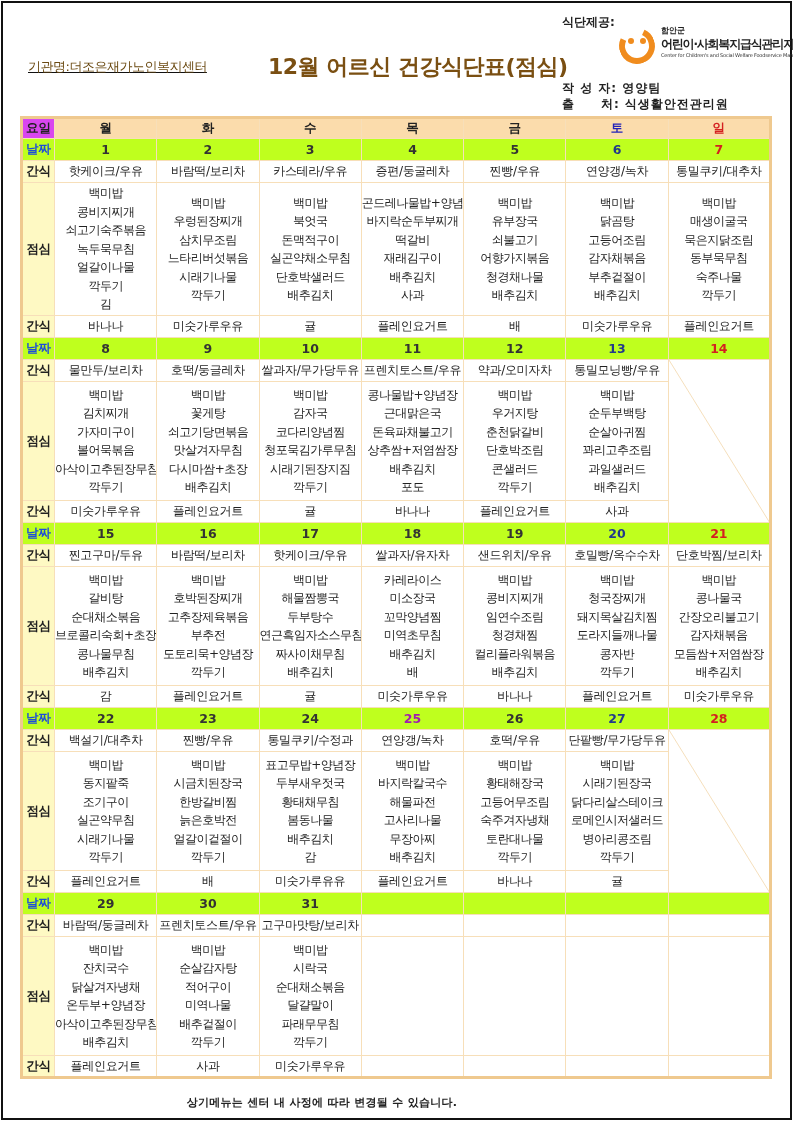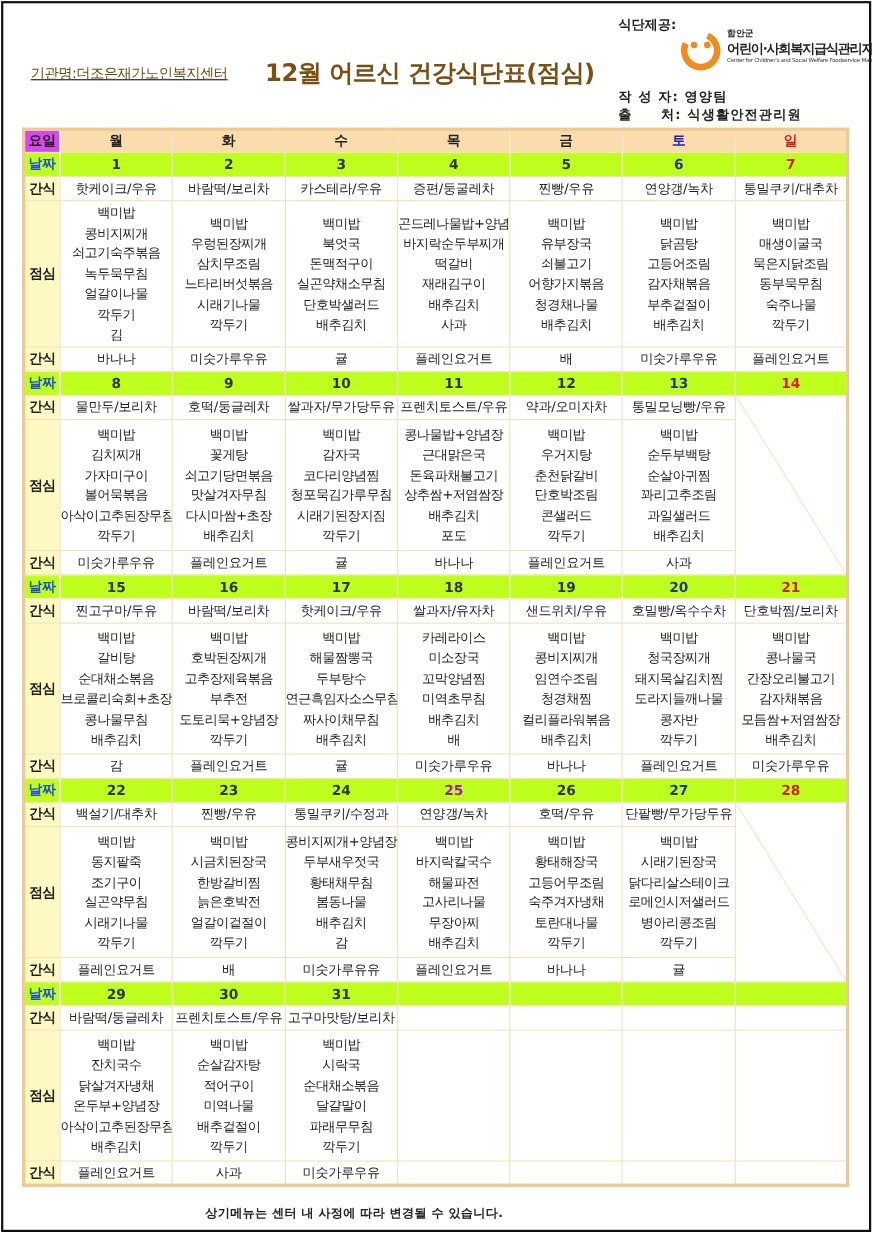--- a/index.html
+++ b/index.html
@@ -1,21 +1,21 @@
 <!DOCTYPE html>
 <html><head>
 <meta charset="utf-8">
 <style>
   * { box-sizing: border-box; margin: 0; padding: 0; }
   html, body { width: 793px; height: 1121px; background: #ffffff; overflow: hidden; }
   body { font-family: "DejaVu Sans", "Liberation Sans", sans-serif; color: #222; position: relative; }
   .frame { position: absolute; left: 1px; top: 1px; width: 791px; height: 1119px; border: 2px solid #111; }
 
   .org { position: absolute; left: 28px; top: 58px; font-size: 13px; color: #6b4a12; text-decoration: underline; text-decoration-color: #111; letter-spacing: -0.5px; }
-  .title { position: absolute; left: 241px; top: 52px; font-size: 22px; font-weight: bold; color: #7a4f12; letter-spacing: -0.5px; }
+  .title { position: absolute; left: 268px; top: 52px; font-size: 22px; font-weight: bold; color: #7a4f12; letter-spacing: -0.5px; }
 
   .provider-label { position: absolute; left: 562px; top: 14px; font-size: 12px; font-weight: bold; color: #222; }
   .logo { position: absolute; left: 616px; top: 20px; width: 176px; height: 56px; }
   .logo .smile { position: absolute; left: 3px; top: 8px; width: 36px; height: 36px; border: 6px solid #f08c1e; border-radius: 50%; border-top-color: transparent; transform: rotate(-20deg); }
   .logo .eye { position: absolute; width: 6px; height: 6px; background: #f08c1e; border-radius: 50%; top: 18px; }
   .logo .l1 { position: absolute; left: 45px; top: 5px; font-size: 8px; font-weight: bold; color: #222; }
   .logo .l2 { position: absolute; left: 45px; top: 16px; font-size: 12px; font-weight: bold; color: #222; letter-spacing: -1.2px; white-space: nowrap; }
   .logo .l3 { position: absolute; left: 45px; top: 32px; font-size: 5px; color: #333; white-space: nowrap; letter-spacing: -0.2px; }
 
   .meta { position: absolute; left: 562px; font-size: 12px; font-weight: bold; color: #222; letter-spacing: 1px; }
@@ -383,21 +383,21 @@
         </td>
         <td>
           <span class="food">백미밥</span>
           <span class="food">시금치된장국</span>
           <span class="food">한방갈비찜</span>
           <span class="food">늙은호박전</span>
           <span class="food">얼갈이겉절이</span>
           <span class="food">깍두기</span>
         </td>
         <td>
-          <span class="food">콩비지찌개+양념장</span>
+          <span class="food">표고무밥+양념장</span>
           <span class="food">두부새우젓국</span>
           <span class="food">황태채무침</span>
           <span class="food">봄동나물</span>
           <span class="food">배추김치</span>
           <span class="food">감</span>
         </td>
         <td>
           <span class="food">백미밥</span>
           <span class="food">바지락칼국수</span>
           <span class="food">해물파전</span>

